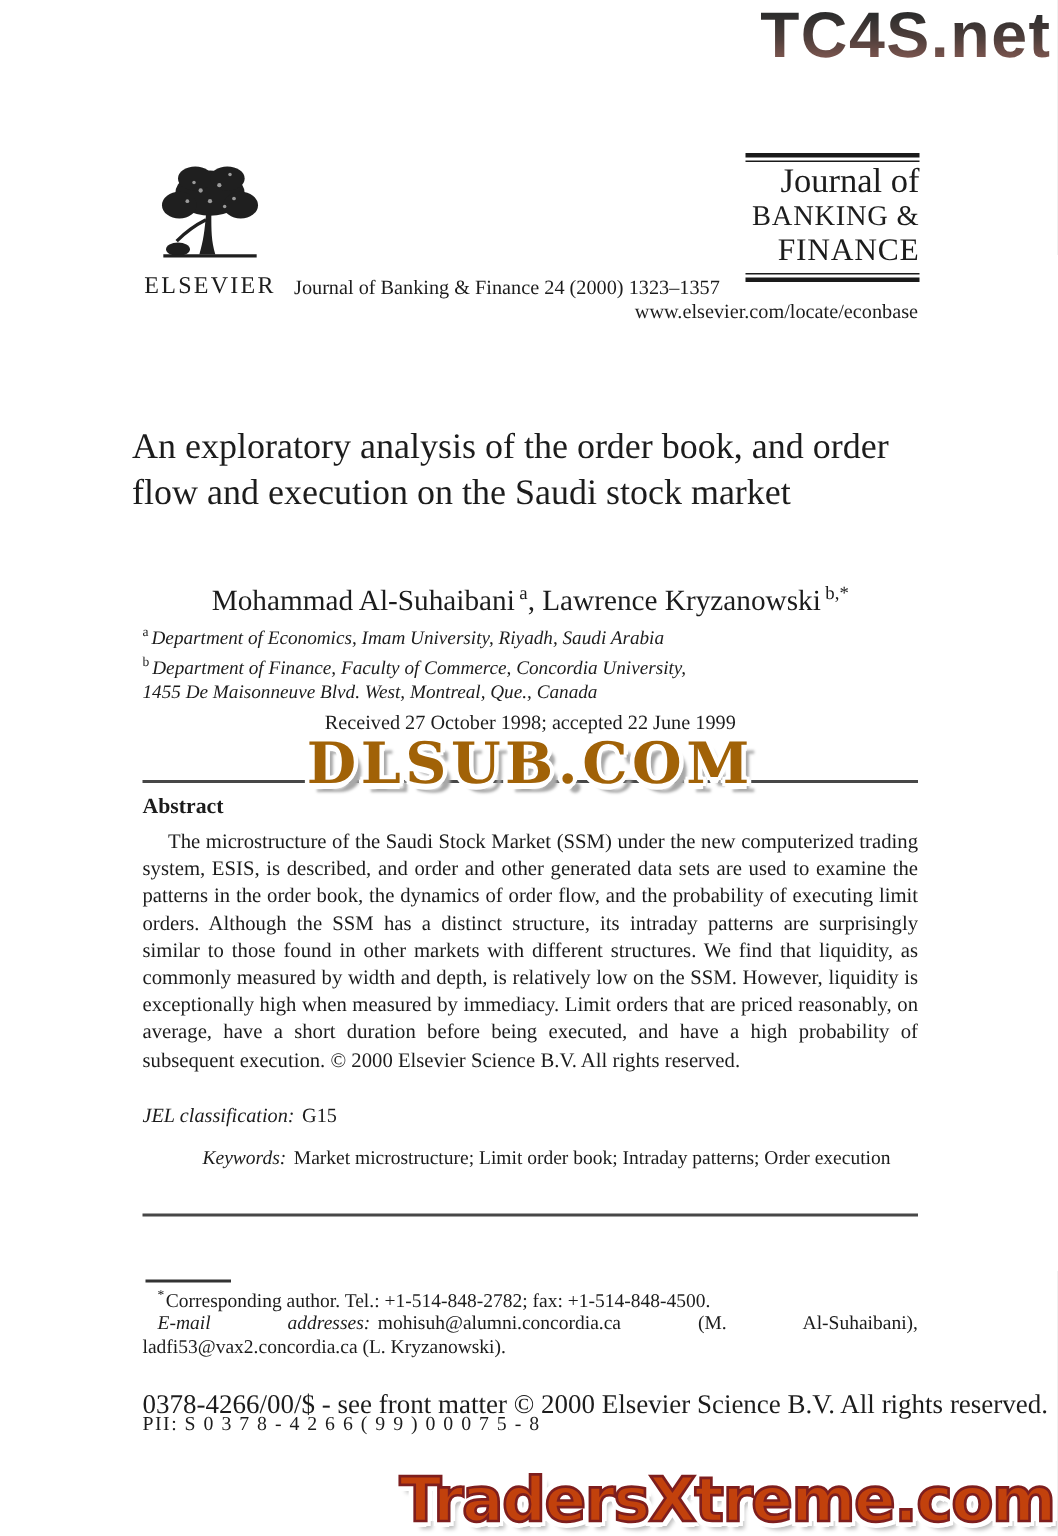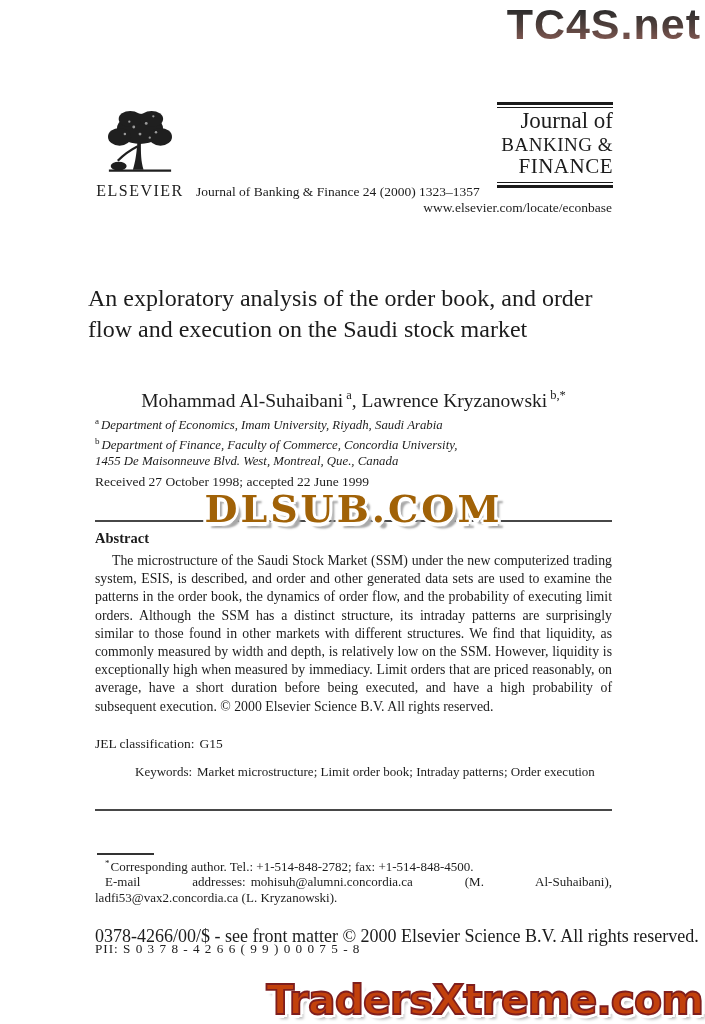--- a/index.html
+++ b/index.html
@@ -49,30 +49,30 @@
   .jbox .jl2 { font-size:19px; line-height:21px; letter-spacing:.5px; }
   .jbox .jl3 { font-size:21px; line-height:23px; letter-spacing:.5px; margin-bottom:4px; }
 
   
   .title   { position:absolute; top:283px; left:88px; width:530px; text-align:left; font-size:24px; line-height:30.5px; }
   .authors { position:absolute; top:388px; left:95px; width:517px; text-align:center; font-size:19.5px; }
   .authors sup { font-size:12.5px; margin-left:3px; }
   .affils  { position:absolute; top:414px; left:95px; width:517px; text-align:left;
              font-style:italic; font-size:12.8px; line-height:15.6px; }
   .affils sup { font-size:9px; font-style:normal; margin-right:2px; }
-  .received { position:absolute; top:474px; left:95px; width:517px; text-align:left; font-size:13.5px; }
+  .received { position:absolute; top:474px; left:95px; width:517px; text-align:center; font-size:13.5px; }
 
   
   .rule-main { position:absolute; top:520px; left:95px; width:517px; height:2px; background:#474747; }
   .abstract-h { position:absolute; top:530px; left:95px; font-size:14.5px; font-weight:bold; }
   .abstract-p { position:absolute; top:552px; left:95px; width:517px;
                 font-size:13.8px; line-height:18.2px; text-align:justify; text-indent:17px; }
   .jel      { position:absolute; top:736px; left:95px; width:517px; font-size:13.5px; }
   .keywords { position:absolute; top:763px; left:95px; width:517px; font-size:13px; line-height:18px; text-align:justify;margin-left:40px; }
-  .ital { }
+  .ital { font-style:italic; }
   .lbl-gap { margin-right:5px; }
   .rule-2 { position:absolute; top:809px; left:95px; width:517px; height:1.5px; background:#474747; }
 
   
   .fn-rule { position:absolute; top:853px; left:97px; width:57px; height:1.5px; background:#333; }
   .fn1 { position:absolute; top:858px; left:95px; width:517px; font-size:13px; text-indent:10px; }
   .fn1 sup { font-size:9px; margin-right:1px; }
   .fn2 { position:absolute; top:874px; left:95px; width:517px; font-size:13px; line-height:15.6px;
          text-align:justify; text-indent:10px; }
 

